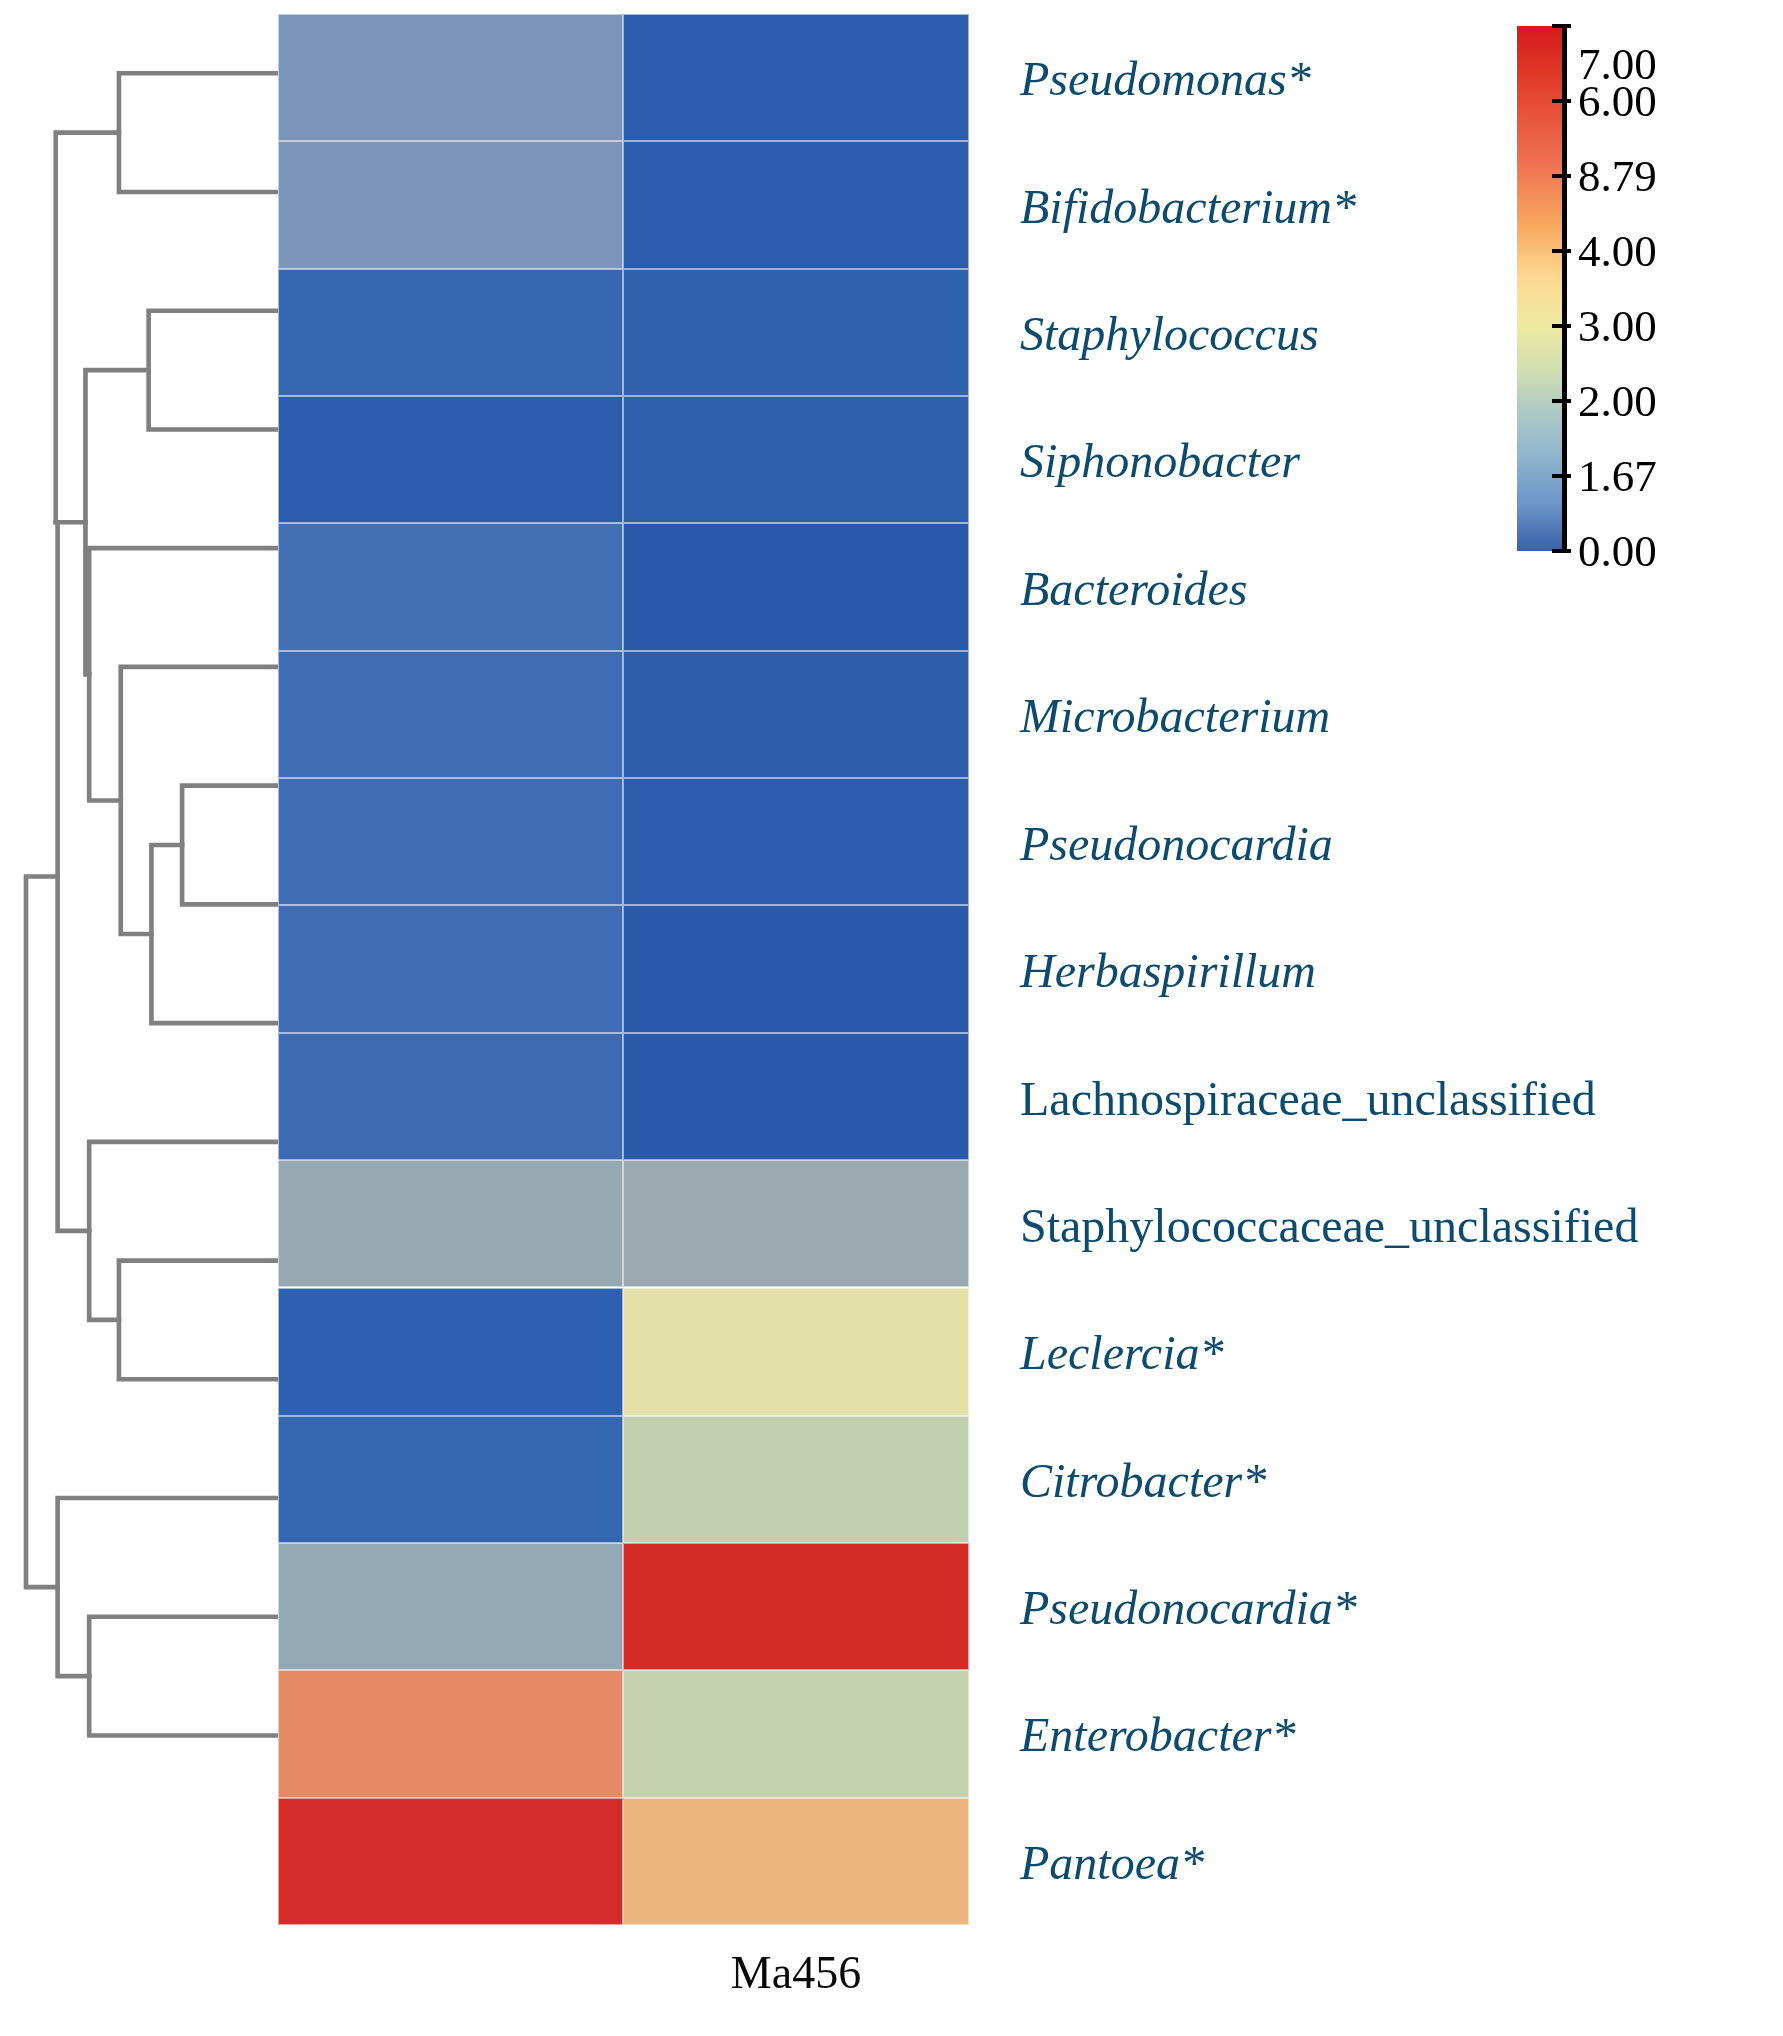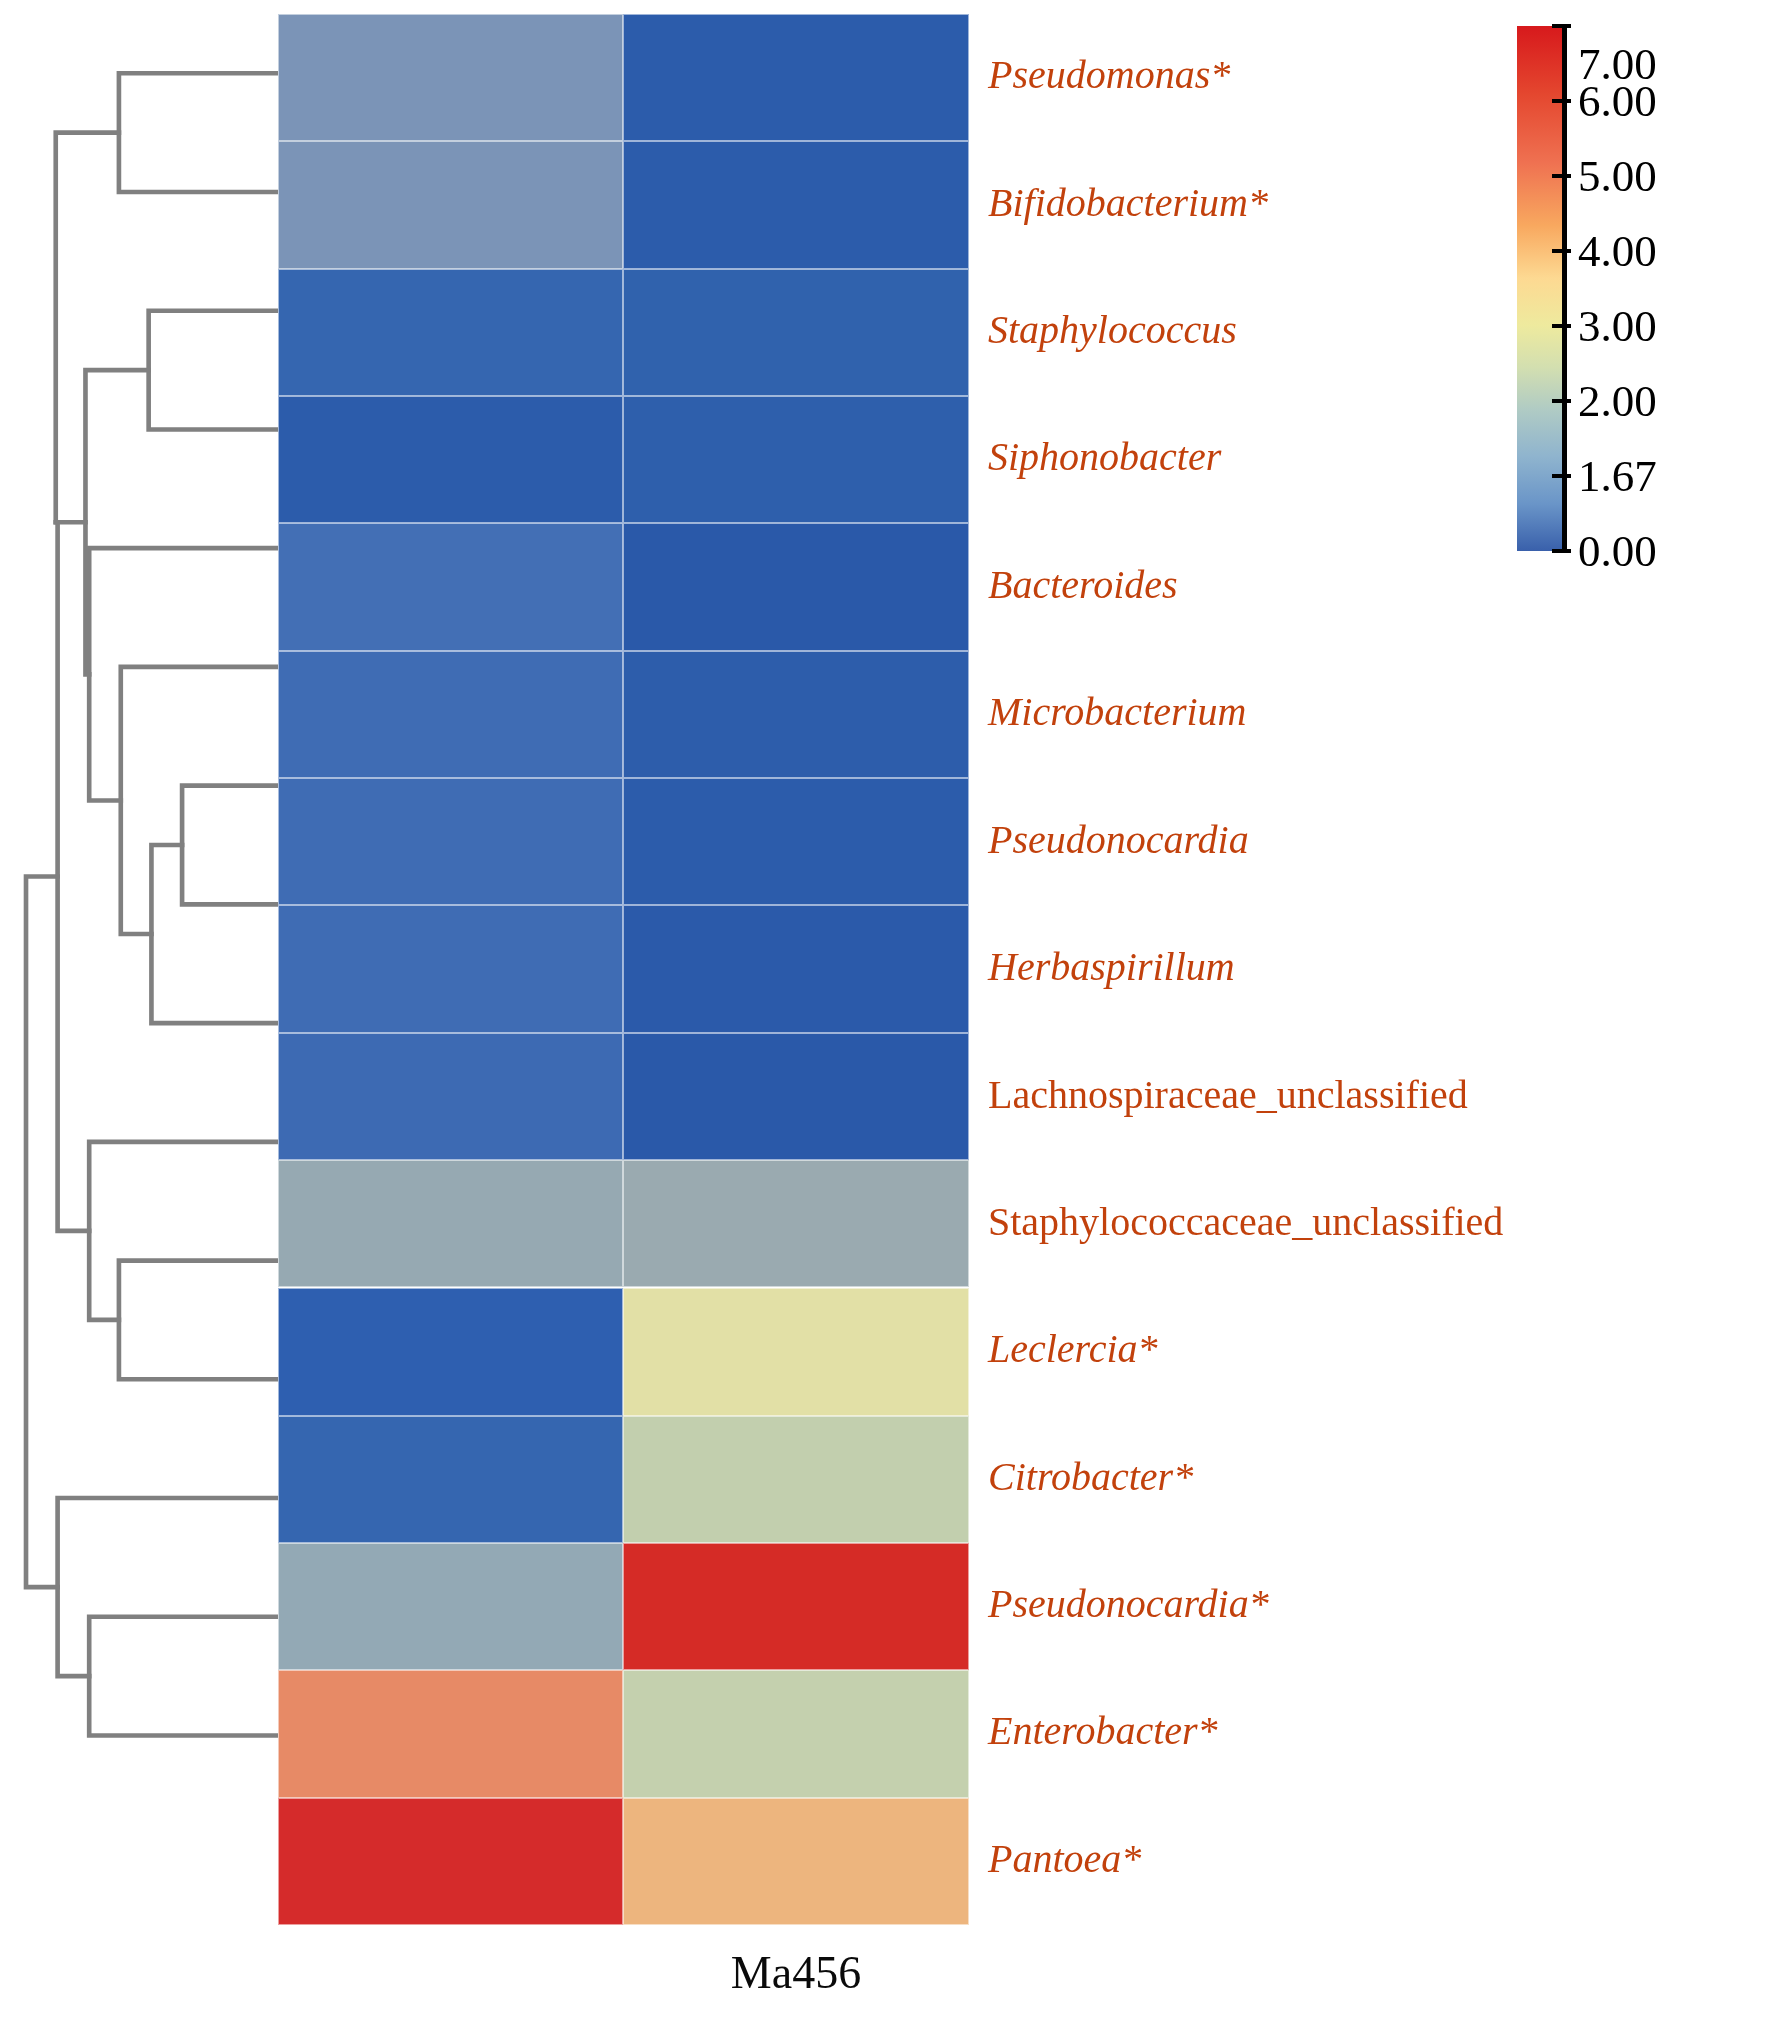--- a/index.html
+++ b/index.html
@@ -11,22 +11,22 @@
   #dendro{position:absolute;left:0;top:0;width:288px;height:2036px;}
 
   
   #grid{position:absolute;left:278px;top:14px;width:691px;height:1911px;}
   .hm-row{position:absolute;left:0;width:691px;display:flex;}
   .cell{height:100%;box-sizing:border-box;border:0.9px solid rgba(255,255,255,.55);}
   .cell.ck{width:345px;}
   .cell.ma{width:346px;}
 
   
-  .rowlabel{position:absolute;left:988px;white-space:nowrap;
-            font-size:40px;line-height:1;color:#c2410c;}
+  .rowlabel{position:absolute;left:1020px;white-space:nowrap;
+            font-size:48px;line-height:1;color:#0c4a6e;}
   .rowlabel.ital{font-style:italic;}
 
   
   .collabel{position:absolute;top:1946px;font-size:46px;color:#0a0a0a;
             text-align:center;}
   #col-ck{left:278px;width:345px;}
   #col-ma{left:623px;width:346px;}
 
   
   #cbar-wrap{position:absolute;left:1517px;top:26px;width:269px;height:733px;}
@@ -163,21 +163,21 @@
 
   <div id="cbar-wrap">
     <div id="cbar"></div>
     <div id="cbar-axis"></div>
     <div id="cbar-ticks">
         <div class="tickmark" style="top: -1.9px;"></div>
         <div class="ticklabel" style="top: 0px; margin-top: 38px;">7.00</div>
         <div class="tickmark" style="top: 73px;"></div>
         <div class="ticklabel" style="top: 75px;">6.00</div>
         <div class="tickmark" style="top: 148px;"></div>
-        <div class="ticklabel" style="top: 150px;">5.00</div>
+        <div class="ticklabel" style="top: 150px;">8.79</div>
         <div class="tickmark" style="top: 223px;"></div>
         <div class="ticklabel" style="top: 225px;">4.00</div>
         <div class="tickmark" style="top: 298px;"></div>
         <div class="ticklabel" style="top: 300px;">3.00</div>
         <div class="tickmark" style="top: 373px;"></div>
         <div class="ticklabel" style="top: 375px;">2.00</div>
         <div class="tickmark" style="top: 448px;"></div>
         <div class="ticklabel" style="top: 450px;">1.67</div>
         <div class="tickmark" style="top: 523px;"></div>
         <div class="ticklabel" style="top: 525px;">0.00</div>

